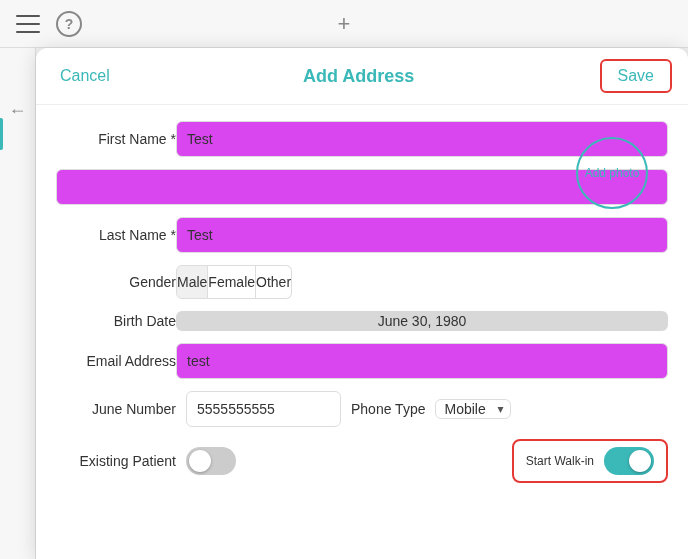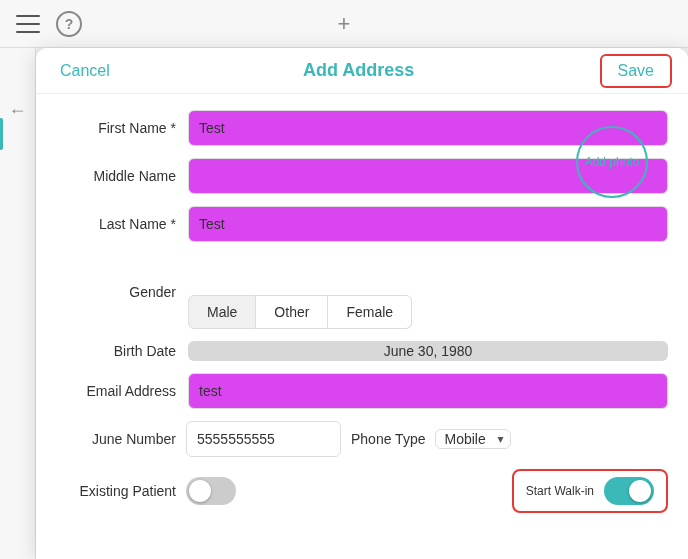--- a/index.html
+++ b/index.html
@@ -122,21 +122,21 @@
       overflow: hidden;
       box-shadow: 0 2px 20px rgba(0,0,0,0.15);
     }
 
     
     .modal-header {
       display: flex;
       align-items: center;
       justify-content: space-between;
       padding: 0 16px;
-      height: 46px;
+      height: 57px;
       border-bottom: 1px solid #eee;
       background: white;
     }
 
     .cancel-btn {
       color: #3bb8b8;
       font-size: 16px;
       cursor: pointer;
       background: none;
       border: none;
@@ -164,21 +164,21 @@
     .modal-body {
       padding: 16px 20px;
       display: flex;
       flex-direction: column;
       gap: 12px;
     }
 
     .form-row {
       display: flex;
       align-items: center;
-      gap: 12px;
+      gap: 0;
     }
 
     .form-label {
       width: 120px;
       text-align: right;
       font-size: 14px;
       color: #333;
       flex-shrink: 0;
     }
 
@@ -214,27 +214,26 @@
     }
 
     
     .gender-group {
       display: flex;
       gap: 0;
     }
 
     .gender-btn {
       height: 34px;
-      padding: 0 18px;
+      padding: 0 0;
       border: 1px solid #ddd;
       background: white;
       font-size: 14px;
       color: #333;
       cursor: pointer;
-      margin-top: 41px;
     }
 
     .gender-btn:first-child {
       border-radius: 6px 0 0 6px;
     }
 
     .gender-btn:last-child {
       border-radius: 0 6px 6px 0;
     }
 
@@ -429,40 +428,39 @@
 
       <div class="name-photo-section">
         <div class="name-fields">
 
           <div class="form-row">
             <label class="form-label">First Name *</label>
             <input class="form-input" type="text" value="Test" style="">
           </div>
 
           <div class="form-row">
-            <label class="form-label">Middle Name</label>
             <input class="form-input" type="text" style="">
           </div>
 
           <div class="form-row">
             <label class="form-label">Last Name *</label>
             <input class="form-input" type="text" value="Test" style="">
           </div>
 
         </div>
 
         <div class="add-photo-circle">Add photo</div>
       </div>
 
       <div class="form-row">
         <label class="form-label">Gender</label>
         <div class="gender-group">
           <button class="gender-btn active">Male</button>
+          <button class="gender-btn">Female</button>
           <button class="gender-btn">Other</button>
-          <button class="gender-btn">Female</button>
         </div>
       </div>
 
       <div class="form-row">
         <label class="form-label">Birth Date</label>
         <div class="birth-date-field">June 30, 1980</div>
       </div>
 
       <div class="form-row">
         <label class="form-label">Email Address</label>

